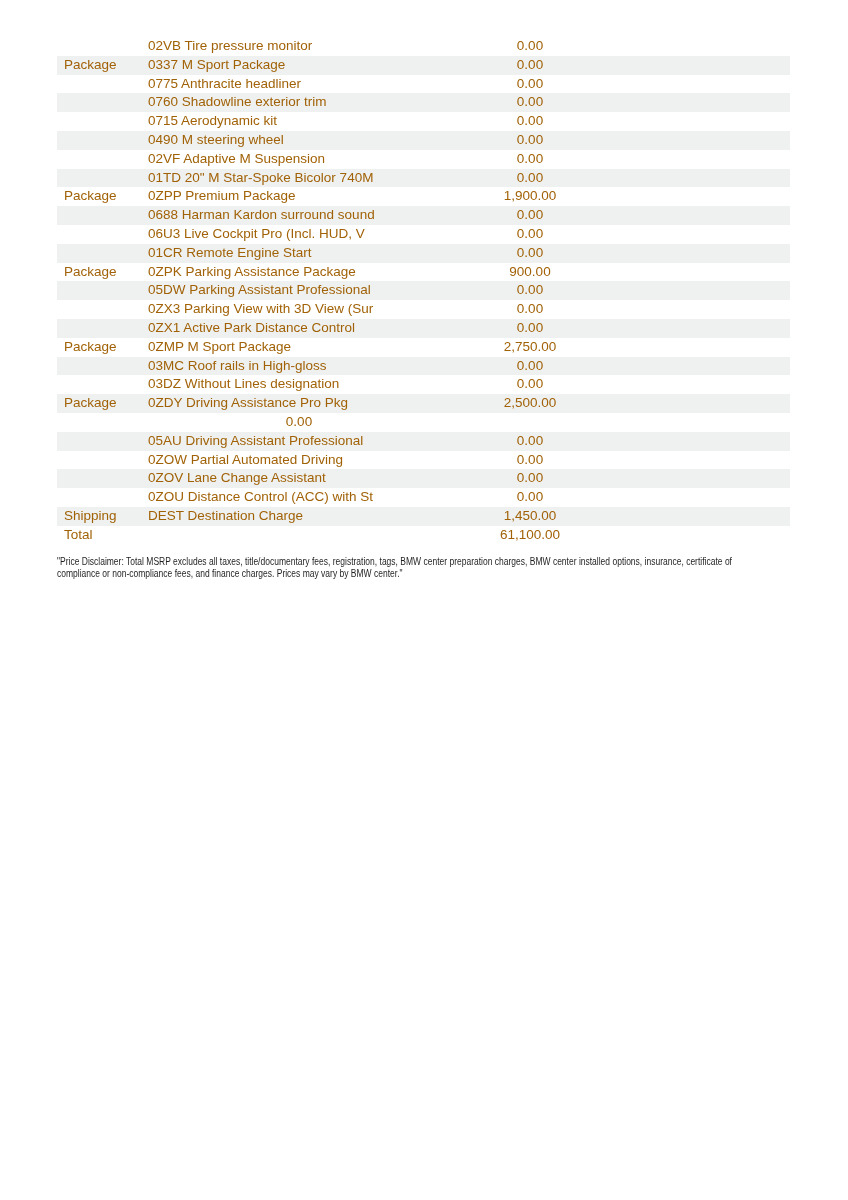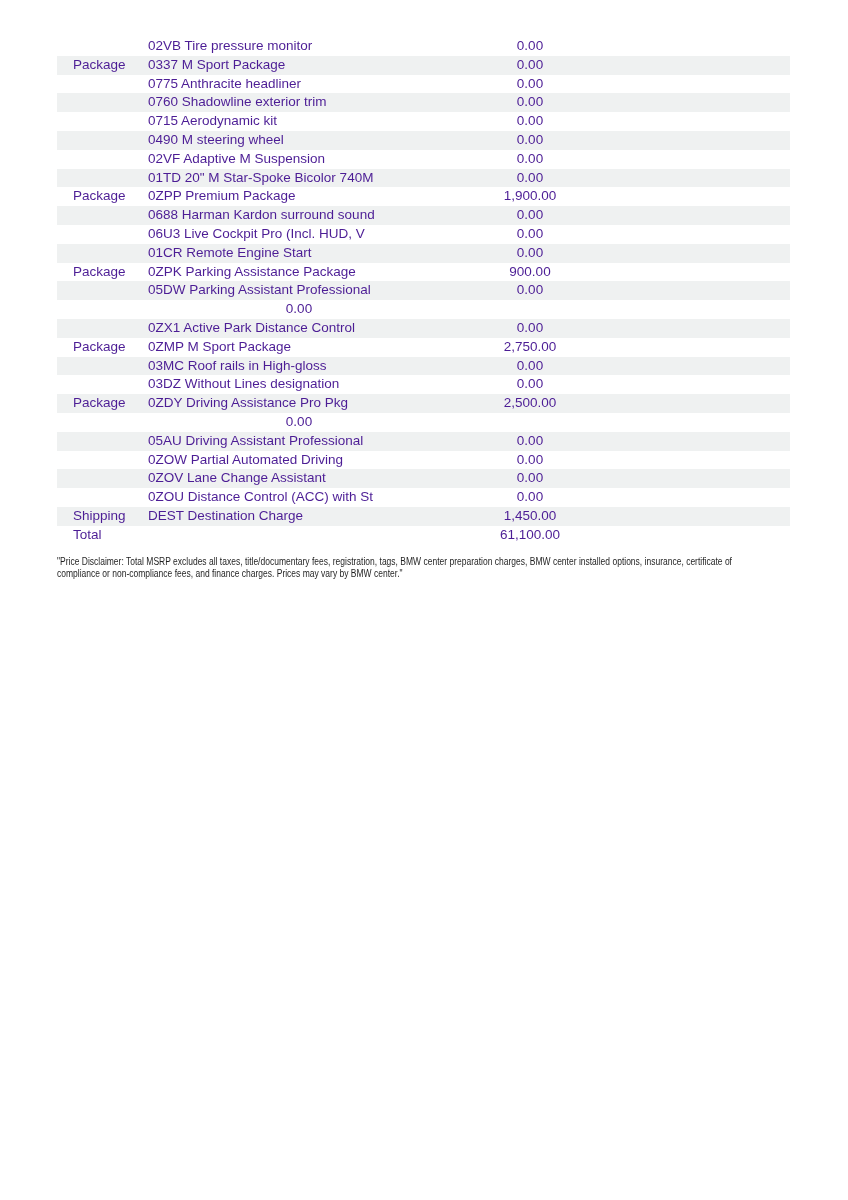--- a/index.html
+++ b/index.html
@@ -20,32 +20,32 @@
     left: 57px;
     top: 37px;
     width: 733px;
   }
   .trow {
     display: grid;
     grid-template-columns: 91px 302px 160px 180px;
     height: 18.8px;
     line-height: 18.8px;
     font-size: 13.5px;
-    color: #4c1d95;
+    color: #a16207;
     background: #ffffff;
   }
   .trow:nth-child(even) {
     background: #eff1f1;
   }
   .cell {
     overflow: hidden;
     white-space: nowrap;
   }
   .cell.cat {
-    padding-left: 16px;
+    padding-left: 7px;
   }
   .cell.price {
     text-align: center;
   }
   .disclaimer {
     position: absolute;
     left: 57px;
     top: 556px;
     width: 870px;
     transform: scaleX(0.85);
@@ -142,20 +142,21 @@
         <span class="cell fill"></span>
       </div>
       <div class="trow">
         <span class="cell cat"></span>
         <span class="cell item">05DW Parking Assistant Professional</span>
         <span class="cell price">0.00</span>
         <span class="cell fill"></span>
       </div>
       <div class="trow">
         <span class="cell cat"></span>
+        <span class="cell item">0ZX3 Parking View with 3D View (Sur</span>
         <span class="cell price">0.00</span>
         <span class="cell fill"></span>
       </div>
       <div class="trow">
         <span class="cell cat"></span>
         <span class="cell item">0ZX1 Active Park Distance Control</span>
         <span class="cell price">0.00</span>
         <span class="cell fill"></span>
       </div>
       <div class="trow">

